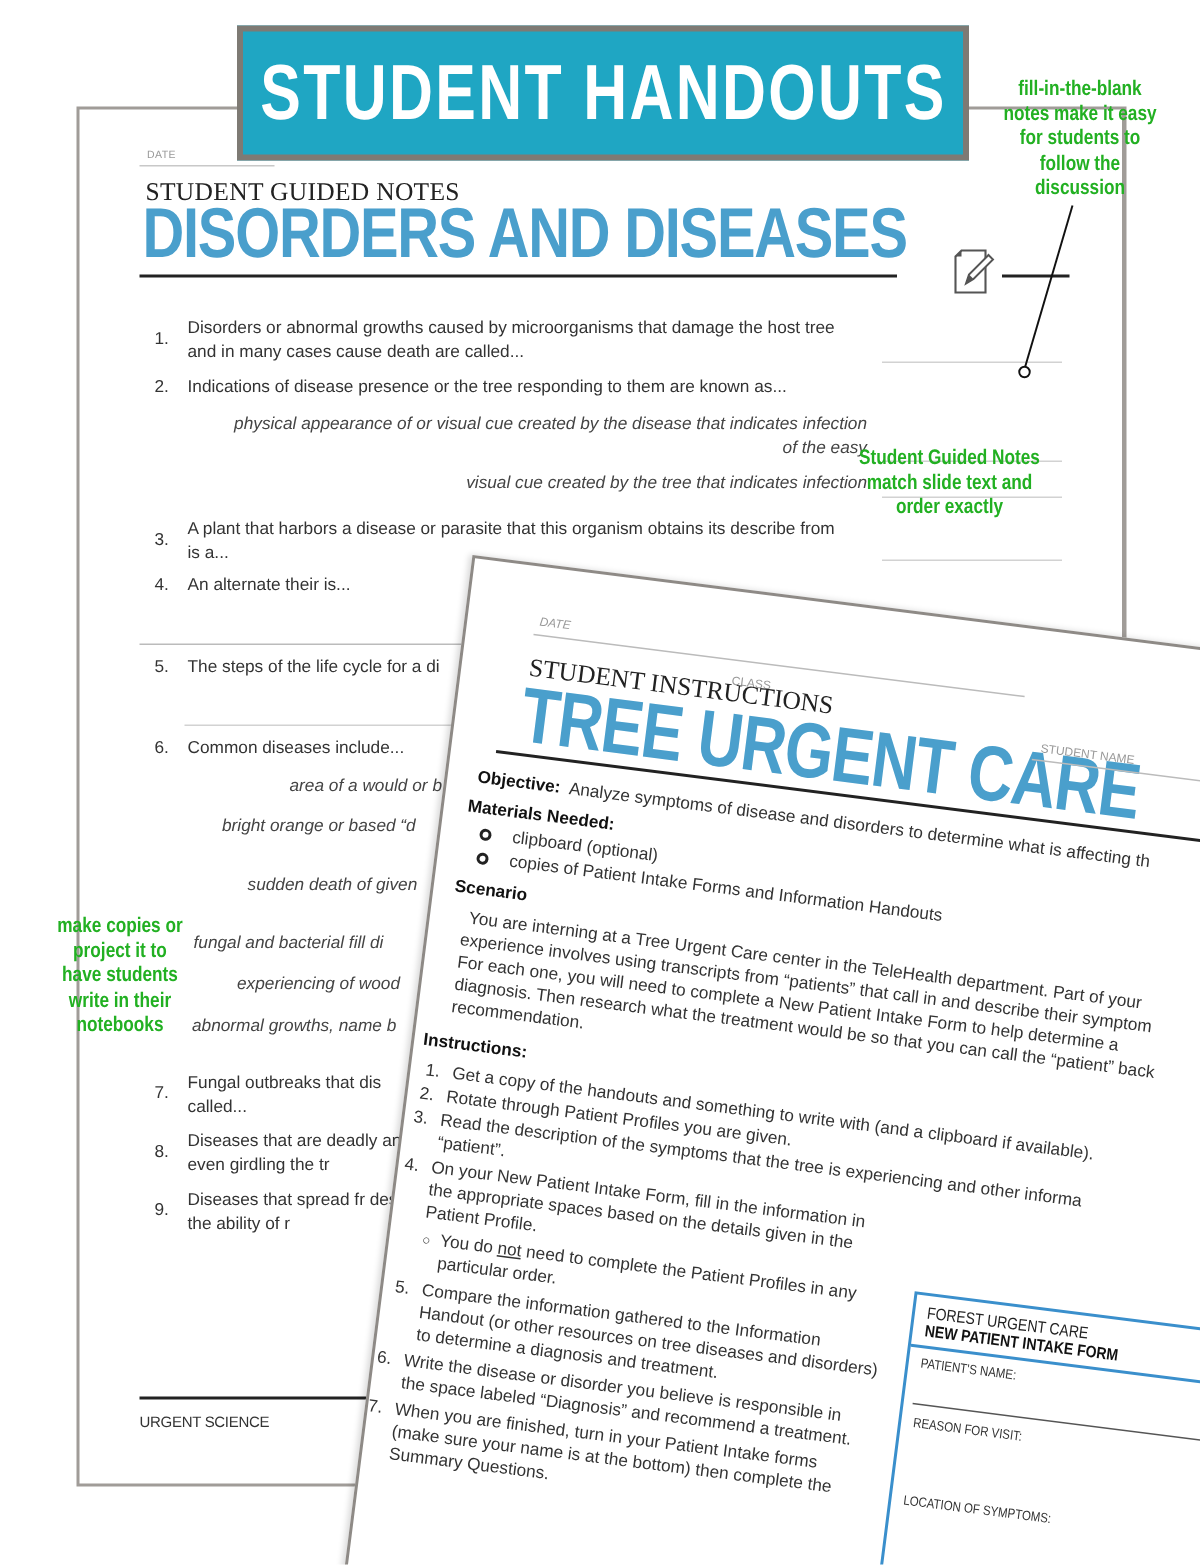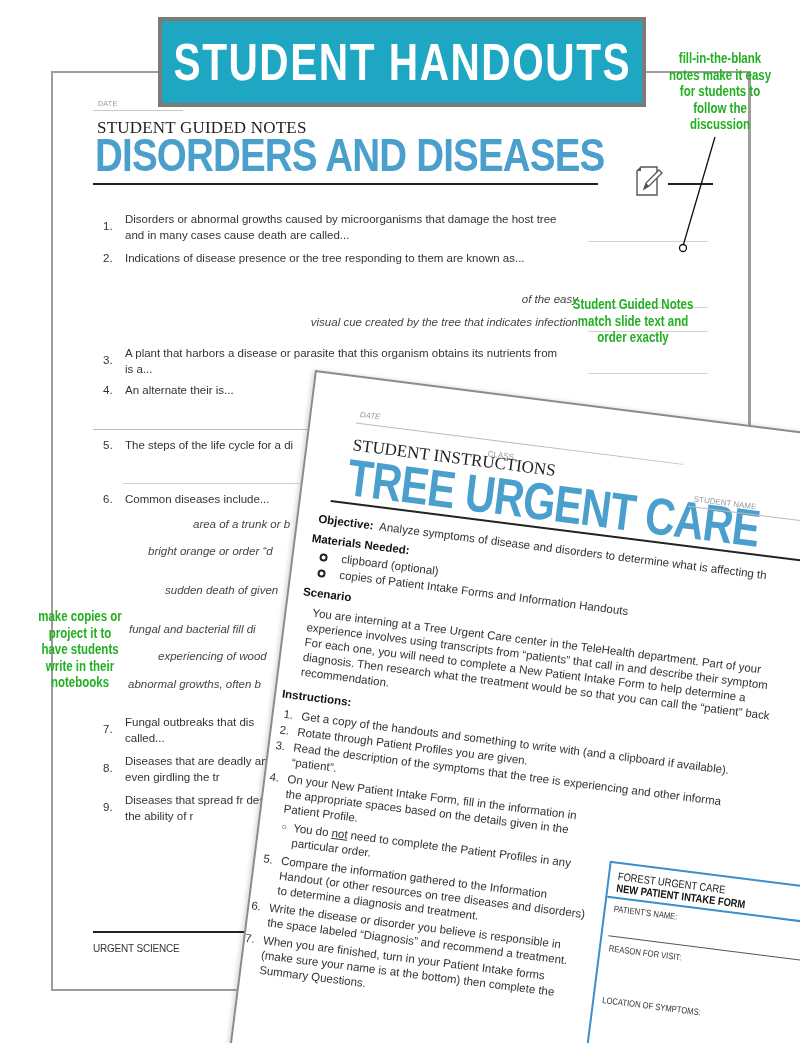--- a/index.html
+++ b/index.html
@@ -94,53 +94,54 @@
   <div class="q" style="left:50px;top:138px;">
     <span class="n" style="top:7px">1.</span>
     <span class="t">Disorders or abnormal growths caused by microorganisms that damage the host tree and in many cases cause death are called...</span>
   </div>
   <div class="blank" style="left:535px;top:168px;width:120px;"></div>
 
   <div class="q" style="left:50px;top:177px;">
     <span class="n">2.</span>
     <span class="t">Indications of disease presence or the tree responding to them are known as...</span>
   </div>
+  <div class="def" style="right:170px;top:204px;">physical appearance of or visual cue created by the disease that indicates infection</div>
   <div class="def" style="right:170px;top:220px;">of the easy</div>
   <div class="blank" style="left:535px;top:234px;width:120px;"></div>
   <div class="def" style="right:170px;top:243px;">visual cue created by the tree that indicates infection</div>
   <div class="blank" style="left:535px;top:258px;width:120px;"></div>
 
   <div class="q" style="left:50px;top:272px;">
     <span class="n" style="top:7px">3.</span>
-    <span class="t">A plant that harbors a disease or parasite that this organism obtains its nutrients from is a...</span>
+    <span class="t">A plant that harbors a disease or parasite that this organism obtains its describe from is a...</span>
   </div>
   <div class="blank" style="left:535px;top:300px;width:120px;"></div>
 
   <div class="q" style="left:50px;top:309px;">
     <span class="n">4.</span>
     <span class="t">An alternate their is...</span>
   </div>
   <div class="blank" style="left:40px;top:356px;width:620px;background:#bbb;"></div>
 
   <div class="q" style="left:50px;top:364px;">
     <span class="n">5.</span>
     <span class="t">The steps of the life cycle for a di</span>
   </div>
   <div class="blank" style="left:70px;top:410px;width:590px;"></div>
 
   <div class="q" style="left:50px;top:418px;">
     <span class="n">6.</span>
     <span class="t">Common diseases include...</span>
   </div>
-  <div class="def" style="left:140px;top:445px;">area of a trunk or b</div>
-  <div class="def" style="left:95px;top:472px;">bright orange or order “d</div>
+  <div class="def" style="left:140px;top:445px;">area of a would or b</div>
+  <div class="def" style="left:95px;top:472px;">bright orange or based “d</div>
   <div class="def" style="left:112px;top:511px;">sudden death of given</div>
   <div class="def" style="left:76px;top:550px;">fungal and bacterial fill di</div>
   <div class="def" style="left:105px;top:577px;">experiencing of wood</div>
-  <div class="def" style="left:75px;top:605px;">abnormal growths, often b</div>
+  <div class="def" style="left:75px;top:605px;">abnormal growths, name b</div>
 
   <div class="q" style="left:50px;top:641px;">
     <span class="n" style="top:7px">7.</span>
     <span class="t" style="width:170px">Fungal outbreaks that dis called...</span>
   </div>
   <div class="q" style="left:50px;top:680px;">
     <span class="n" style="top:7px">8.</span>
     <span class="t" style="width:170px">Diseases that are deadly and even girdling the tr</span>
   </div>
   <div class="q" style="left:50px;top:719px;">

